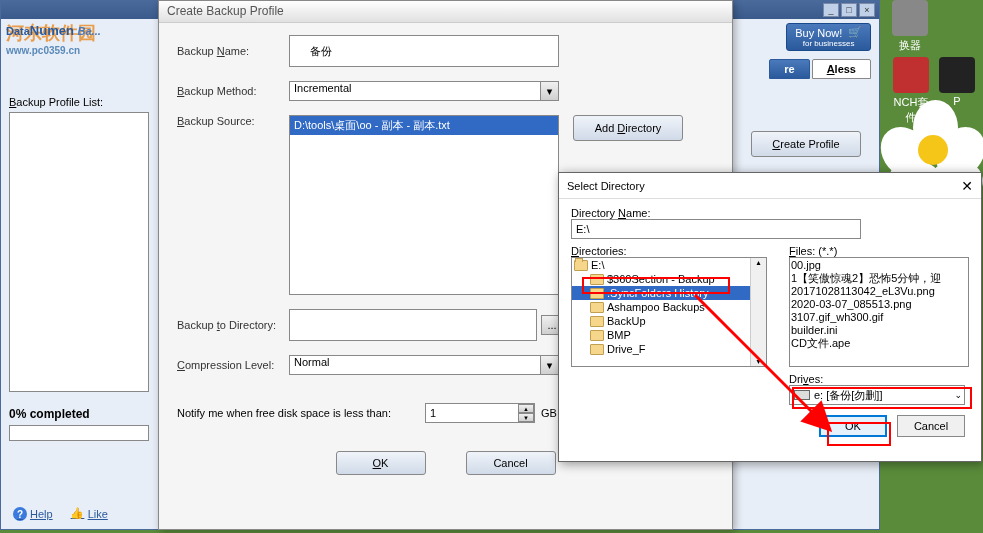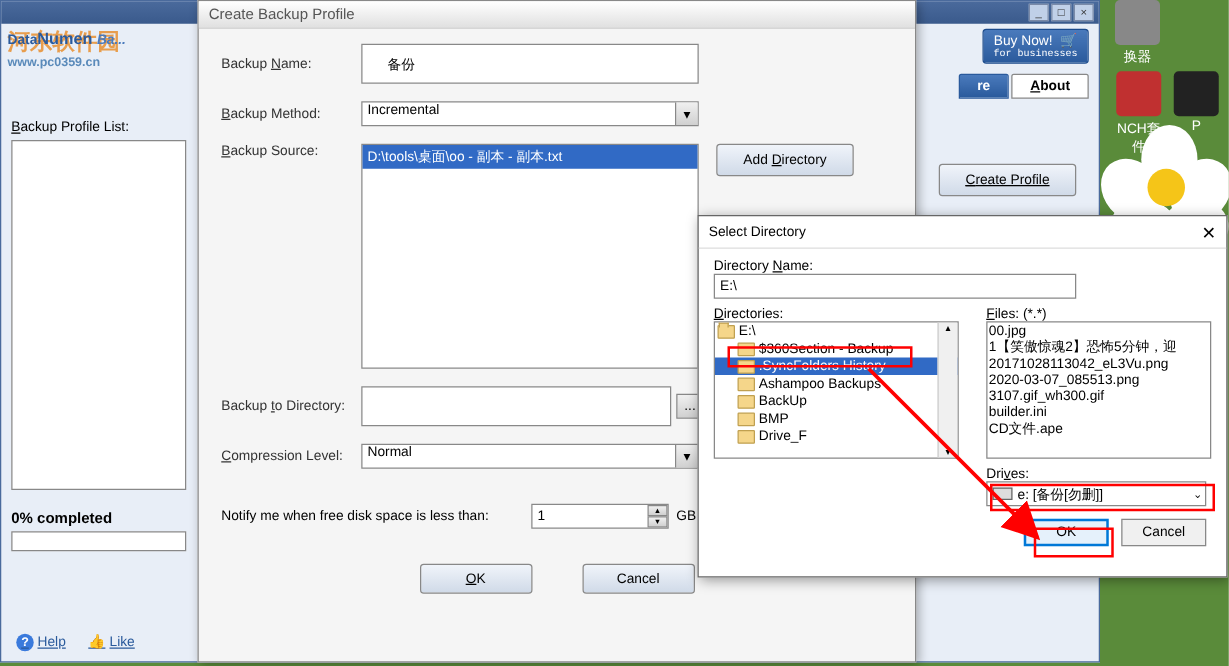--- a/index.html
+++ b/index.html
@@ -21,42 +21,42 @@
 .title-btn { width: 16px; height: 14px; background: #c0d0e8; border: 1px solid #7a8aa8; display: flex; align-items: center; justify-content: center; font-size: 9px; color: #333; }
 
 
 .logo-area { position: absolute; left: 5px; top: 20px; width: 150px; height: 40px; color: #2a5a9c; font-weight: bold; font-size: 14px; }
 .logo-area .sub { color: #5a8aba; font-size: 10px; }
 
 
 .top-buttons { position: absolute; right: 8px; top: 22px; display: flex; gap: 4px; }
 .top-btn { background: linear-gradient(#4a7abc, #2a5a9c); color: #fff; padding: 4px 10px; border: 1px solid #1a4a8c; border-radius: 3px; font-size: 11px; display: flex; flex-direction: column; align-items: center; }
 .top-btn.cart { padding: 2px 8px; font-size: 10px; }
-.top-btn .small { font-size: 8px; font-family: Liberation Mono, monospace; }
+.top-btn .small { font-size: 8px; }
 
 
 .tab-row { position: absolute; right: 8px; top: 58px; display: flex; font-weight: bold; }
 .tab { background: #fff; border: 1px solid #888; padding: 3px 14px; border-radius: 2px 2px 0 0; margin-left: 2px; }
 .tab.inactive { background: linear-gradient(#4a7abc, #2a5a9c); color:#fff; border-color:#2a5a9c; }
 
 
 .left-panel { position: absolute; left: 8px; top: 95px; width: 140px; }
 .left-panel label { font-size: 11px; }
 .left-panel .list { width: 140px; height: 280px; background: #fff; border: 1px solid #888; margin-top: 4px; }
 .progress-label { margin-top: 15px; font-weight: bold; font-size: 12px; }
 .progress-bar { width: 140px; height: 16px; background: #fff; border: 1px solid #888; margin-top: 4px; }
 
 
 .bottom-links { position: absolute; left: 12px; bottom: 8px; display: flex; gap: 18px; }
 .bottom-links a { color: #2a5a9c; text-decoration: underline; display: flex; align-items: center; gap: 3px; }
 .help-icon { width: 14px; height: 14px; background: #3a7adc; color: #fff; border-radius: 50%; display: flex; align-items: center; justify-content: center; font-weight: bold; font-size: 10px; }
 .like-icon { width: 14px; height: 14px; color: #3a7adc; }
 
 
-.create-profile-btn { position: absolute; right: 18px; top: 130px; width: 110px; height: 26px; background: linear-gradient(#f0f4fa, #d0dae8); border: 1px solid #888; border-radius: 3px; text-decoration: underline; }
+.create-profile-btn { position: absolute; right: 18px; top: 130px; width: 110px; height: 26px; background: linear-gradient(#f0f4fa, #d0dae8); border: 1px solid #888; border-radius: 3px; }
 
 
 .dialog { position: absolute; left: 158px; top: 0; width: 575px; height: 530px; background: #f5f5f5; border: 1px solid #888; box-shadow: 2px 2px 8px rgba(0,0,0,0.3); }
 .dialog-title { height: 22px; background: linear-gradient(#fff, #e0e0e0); border-bottom: 1px solid #ccc; padding: 3px 8px; font-size: 12px; color: #555; }
 .dialog-body { padding: 12px 18px; }
 .form-row { display: flex; align-items: center; margin-bottom: 14px; }
 .form-row.tall { align-items: flex-start; }
 .form-label { width: 112px; text-align: left; color: #333; }
 .form-label u { text-decoration: underline; }
 .text-input { flex: 1; height: 32px; background: #fff; border: 1px solid #888; padding: 0 20px; }
@@ -157,21 +157,21 @@
       <span style="display:flex; align-items:center; gap:6px;">
           <span>Buy Now!</span> 
           <span>🛒</span>
         </span>
       <span class="small">for businesses</span>
     </div>
   </div>
 
   <div class="tab-row">
     <div class="tab inactive">re</div>
-    <div class="tab"><u>A</u><span>bout</span></div>
+    <div class="tab"><u>A</u><span>less</span></div>
   </div>
 
   <button class="create-profile-btn"><u>C</u>reate Profile</button>
 
   <div class="left-panel">
     <label><u>B</u>ackup Profile List:</label>
     <div class="list"></div>
     <div class="progress-label">0% completed</div>
     <div class="progress-bar"></div>
   </div>

